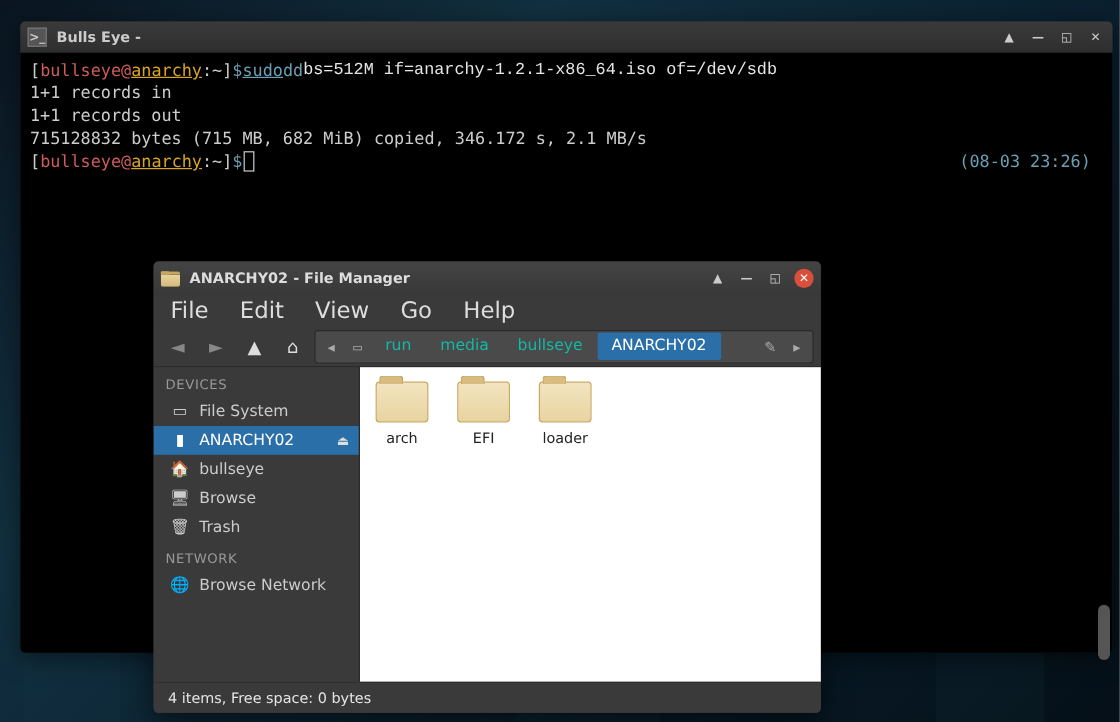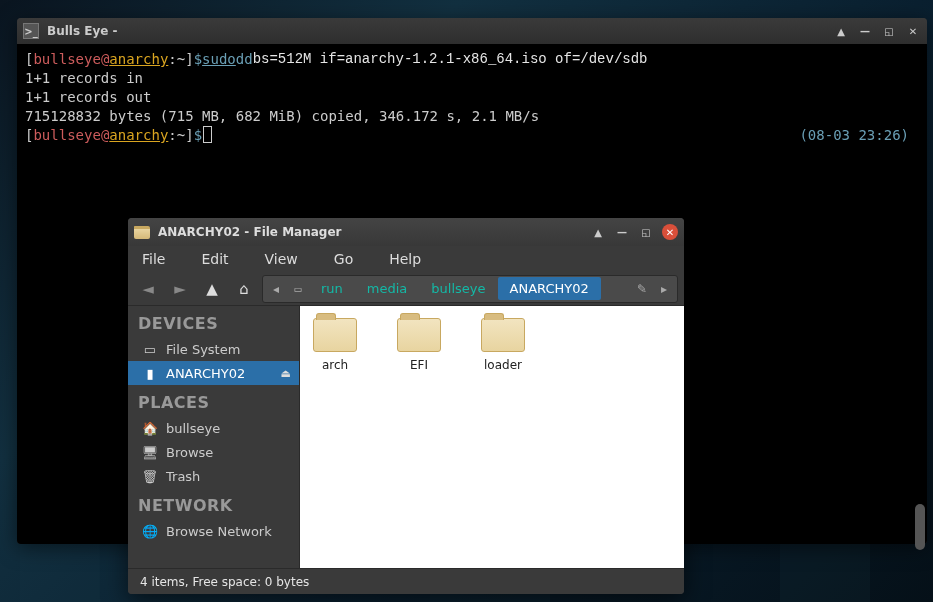--- a/index.html
+++ b/index.html
@@ -100,23 +100,23 @@
     position:relative;
   }
   .fm-titlebar .folder-ico::before {
     content:""; position:absolute; top:-3px; left:0;
     width:7px; height:3px; background:#c8a860; border-radius:1px 1px 0 0;
   }
   .fm-close { background:#d94f3a; color:#fff; }
 
   .fm-menubar {
     height:26px; display:flex; align-items:center;
-    padding:0 6px; gap:20px;
+    padding:0 6px; gap:10px;
     background:#3a3a3a;
-    font-size:14px; color:#ddd;
+    font-size:19px; color:#ddd;
   }
   .fm-menuitem { padding:3px 8px; cursor:pointer; }
 
   .fm-toolbar {
     height:34px; display:flex; align-items:center;
     padding:0 6px; gap:4px;
     background:#3a3a3a;
     border-bottom:1px solid #2a2a2a;
   }
   .nav-btn {
@@ -144,39 +144,39 @@
   .path-edit { width:22px; color:#aaa; text-align:center; cursor:pointer; font-size:12px;}
 
   .fm-body { display:flex; height:262px; }
   .fm-sidebar {
     width:172px; background:#3a3a3a;
     border-right:1px solid #2a2a2a;
     font-size:13px; color:#ccc;
     overflow:hidden;
   }
   .sb-header {
-    padding:8px 10px 4px; font-size:16px;
-    font-weight:bold; color:#999; letter-spacing:0.5px;
+    padding:8px 10px 4px; font-size:11px;
+    font-weight:normal; color:#999; letter-spacing:0.5px;
   }
   .sb-item {
     display:flex; align-items:center; gap:8px;
     padding:4px 10px 4px 14px; cursor:pointer;
     position:relative;
   }
   .sb-item.active {
     background:#2b6fa8; color:#fff;
   }
   .sb-icon { width:16px; height:16px; display:flex; align-items:center; justify-content:center; font-size:13px;}
   .eject { position:absolute; right:8px; color:#ddd; font-size:11px;}
 
   .fm-content {
     flex:1; background:#fff;
     padding:12px 8px;
     display:flex; align-items:flex-start;
-    gap:30px;
+    gap:14px;
   }
   .folder-item {
     width:54px; text-align:center;
     font-size:12px; color:#222; cursor:pointer;
   }
   .folder-icon {
     width:44px; height:34px; margin:0 auto 6px;
     background: linear-gradient(#f2e4c0 0%, #e8d4a0 100%);
     border:1px solid #c8a860;
     border-radius:3px;
@@ -300,21 +300,20 @@
       <div class="sb-header">DEVICES</div>
       <div class="sb-item">
         <span class="sb-icon">▭</span>
         <span>File System</span>
       </div>
       <div class="sb-item active">
         <span class="sb-icon">▮</span>
         <span>ANARCHY02</span>
         <span class="eject">⏏</span>
       </div>
-      <div class="sb-header">PLACES</div>
       <div class="sb-item">
         <span class="sb-icon">🏠</span>
         <span>bullseye</span>
       </div>
       <div class="sb-item">
         <span class="sb-icon">🖥</span>
         <span>Browse</span>
       </div>
       <div class="sb-item">
         <span class="sb-icon">🗑</span>

